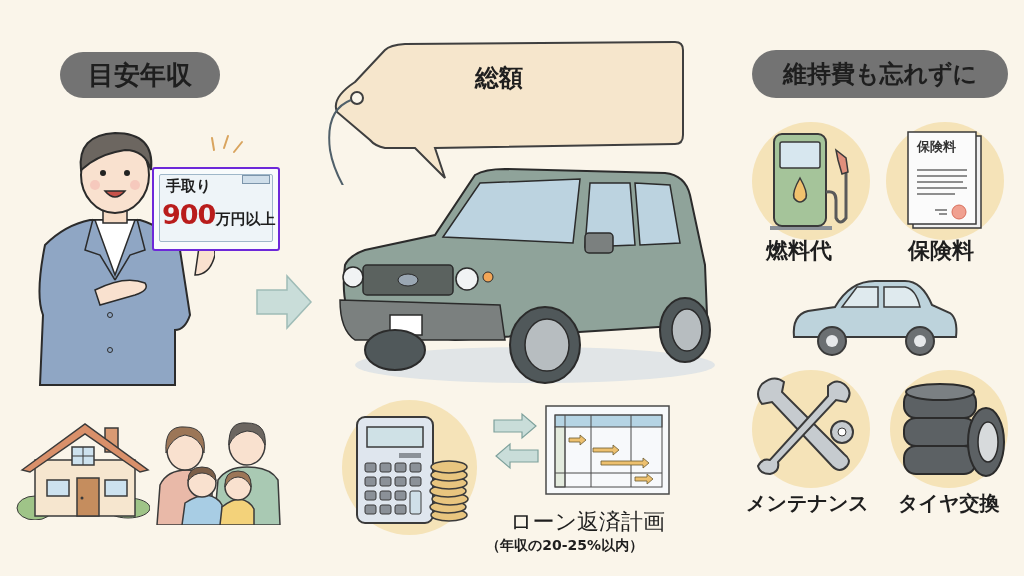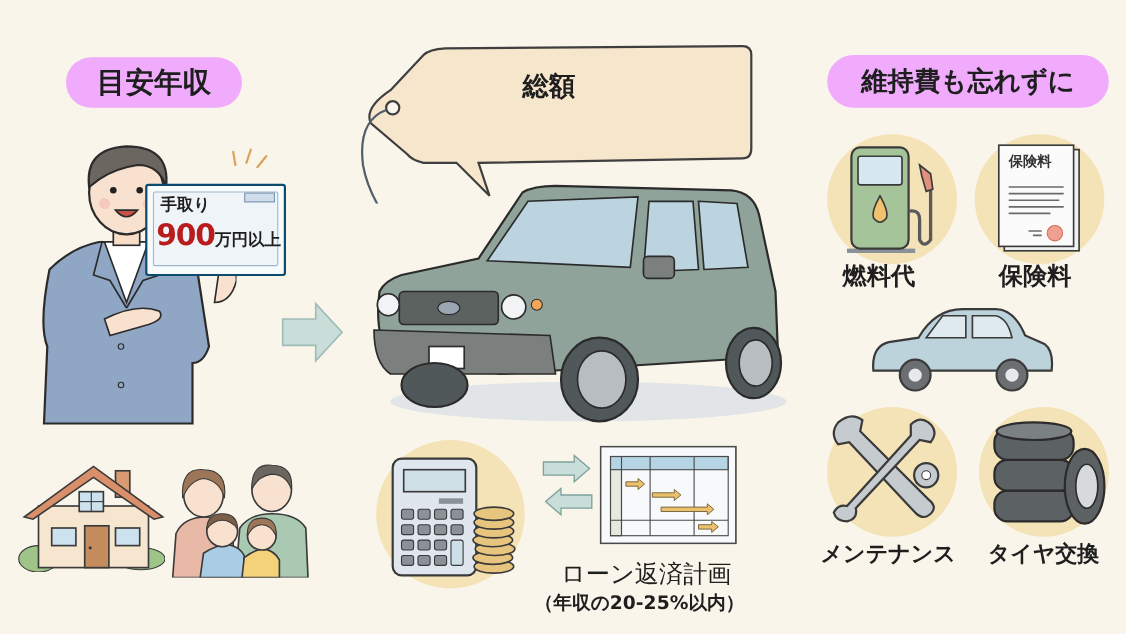--- a/index.html
+++ b/index.html
@@ -4,21 +4,21 @@
 <style>
   html, body { margin:0; padding:0; }
   body {
     width:1024px; height:576px; overflow:hidden; position:relative;
     background:#faf5ea;
     font-family:"DejaVu Sans", sans-serif;
     color:#222;
   }
   .abs { position:absolute; }
   .pill {
-    position:absolute; background:#f0abfc; border-radius:24px;
+    position:absolute; background:#737373; border-radius:24px;
     display:flex; align-items:center; justify-content:center;
     font-weight:bold; color:#1e1e1e;
   }
   .label { position:absolute; font-weight:bold; font-size:22px; color:#1e1e1e; white-space:nowrap; }
   .circle-bg { position:absolute; border-radius:50%; background:#f5e3b8; }
   svg { display:block; }
 </style>
 </head>
 <body>
 
@@ -57,21 +57,21 @@
     <circle cx="95" cy="235" r="2.5" fill="none" stroke="#2b2b2b"></circle>
   </svg>
 </div>
 
 <div class="abs" style="left:208px;top:130px;width:40px;height:30px;">
   <svg width="40" height="30">
       <path d="M6 20 L4 8 M16 18 L20 6 M26 22 L34 12" stroke="#d9a45e" stroke-width="2" stroke-linecap="round"></path>
     </svg>
 </div>
 
-<div class="abs" style="left:132px;top:167px;width:124px;height:80px;background:#f8fbfc;border:2px solid #0c4a6e;border-radius:3px;">
+<div class="abs" style="left:152px;top:167px;width:124px;height:80px;background:#f8fbfc;border:2px solid #6d28d9;border-radius:3px;">
   <div class="abs" style="left:5px;top:5px;width:112px;height:66px;border:1.5px solid #9fb7c9;border-radius:2px;background:#eef4f8;"></div>
   <div class="abs" style="right:8px;top:6px;width:26px;height:7px;border:1px solid #7c95ab;background:#cfdeea;"></div>
   <div class="abs" style="left:12px;top:8px;font-size:15px;font-weight:bold;color:#1e1e1e;">手取り</div>
   <div class="abs" style="left:8px;top:30px;white-space:nowrap;">
     <span style="font-size:27px;font-weight:bold;color:#b91c1c;letter-spacing:-1px;">900</span><span style="font-size:15px;font-weight:bold;color:#1e1e1e;text-align:right;">万円以上</span>
   </div>
 </div>
 
 <div class="abs" style="left:10px;top:420px;width:140px;height:100px;">
   <svg width="140" height="100" viewBox="0 0 140 100">
@@ -216,21 +216,21 @@
     <g fill="#edc06e" stroke="#6b5a30" stroke-width="0.8">
       <path d="M24 33 L35 33 L35 30 L41 35 L35 40 L35 37 L24 37Z"></path>
       <path d="M48 43 L68 43 L68 40 L74 45 L68 50 L68 47 L48 47Z"></path>
       <path d="M56 56 L98 56 L98 53 L104 58 L98 63 L98 60 L56 60Z"></path>
       <path d="M90 72 L102 72 L102 69 L108 74 L102 79 L102 76 L90 76Z"></path>
     </g>
   </svg>
 </div>
 
 <div class="abs" style="left:510px;top:507px;font-size:22px;font-weight:normal;color:#1e1e1e;white-space:nowrap;">ローン返済計画</div>
-<div class="abs" style="left:486px;top:537px;font-size:17px;font-weight:bold;color:#1e1e1e;white-space:nowrap;">（年収の20-25%以内）</div>
+<div class="abs" style="left:486px;top:537px;font-size:14px;font-weight:bold;color:#1e1e1e;white-space:nowrap;">（年収の20-25%以内）</div>
 
 <div class="pill" style="left:752px;top:50px;width:256px;height:48px;font-size:24px;">
   <span>維持費も忘れずに</span>
 </div>
 
 <div class="circle-bg" style="left:752px;top:122px;width:118px;height:118px;"></div>
 <div class="abs" style="left:766px;top:130px;width:88px;height:100px;">
   <svg width="88" height="100" viewBox="0 0 88 100">
     <rect x="4" y="96" width="62" height="4" fill="#8b9198"></rect>
     <rect x="8" y="4" width="52" height="92" rx="8" fill="#a5c49a" stroke="#3a3a3a" stroke-width="2"></rect>

